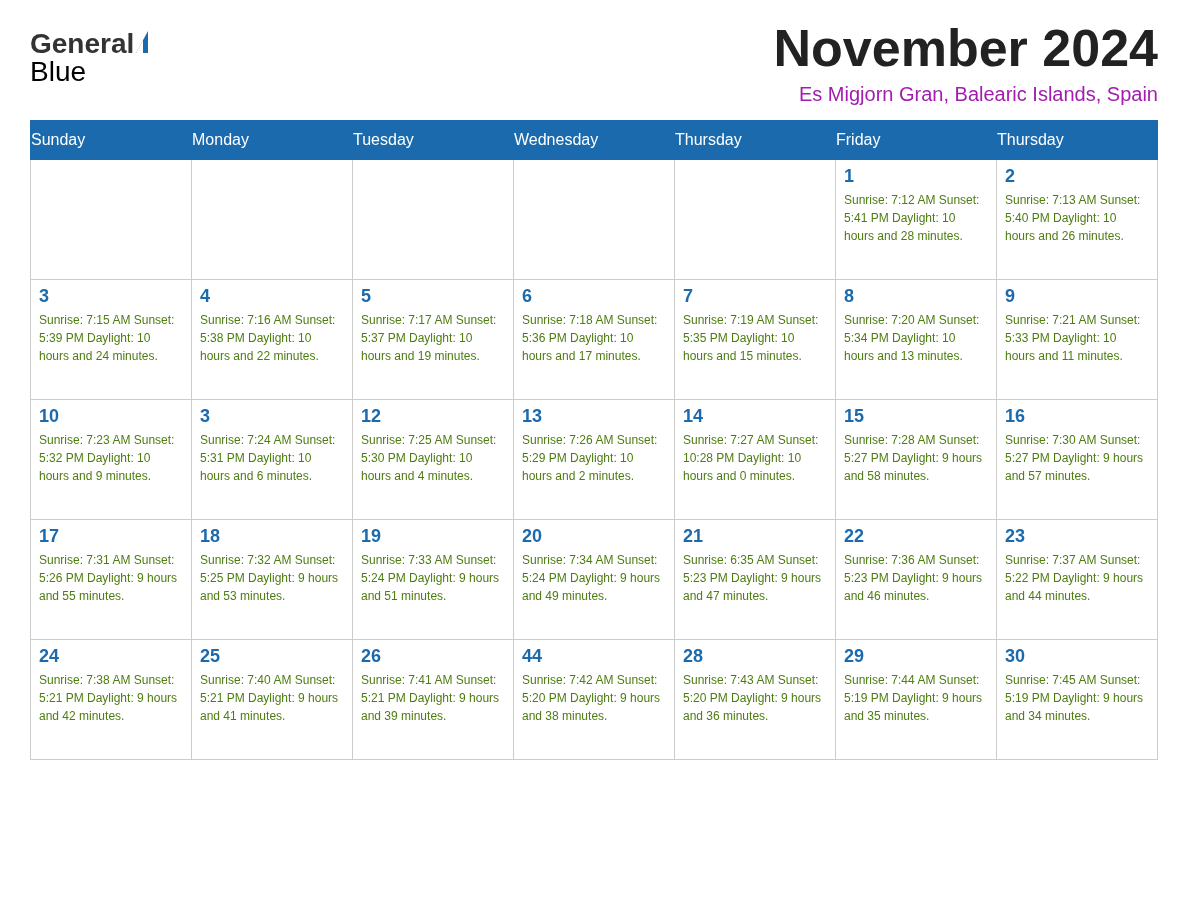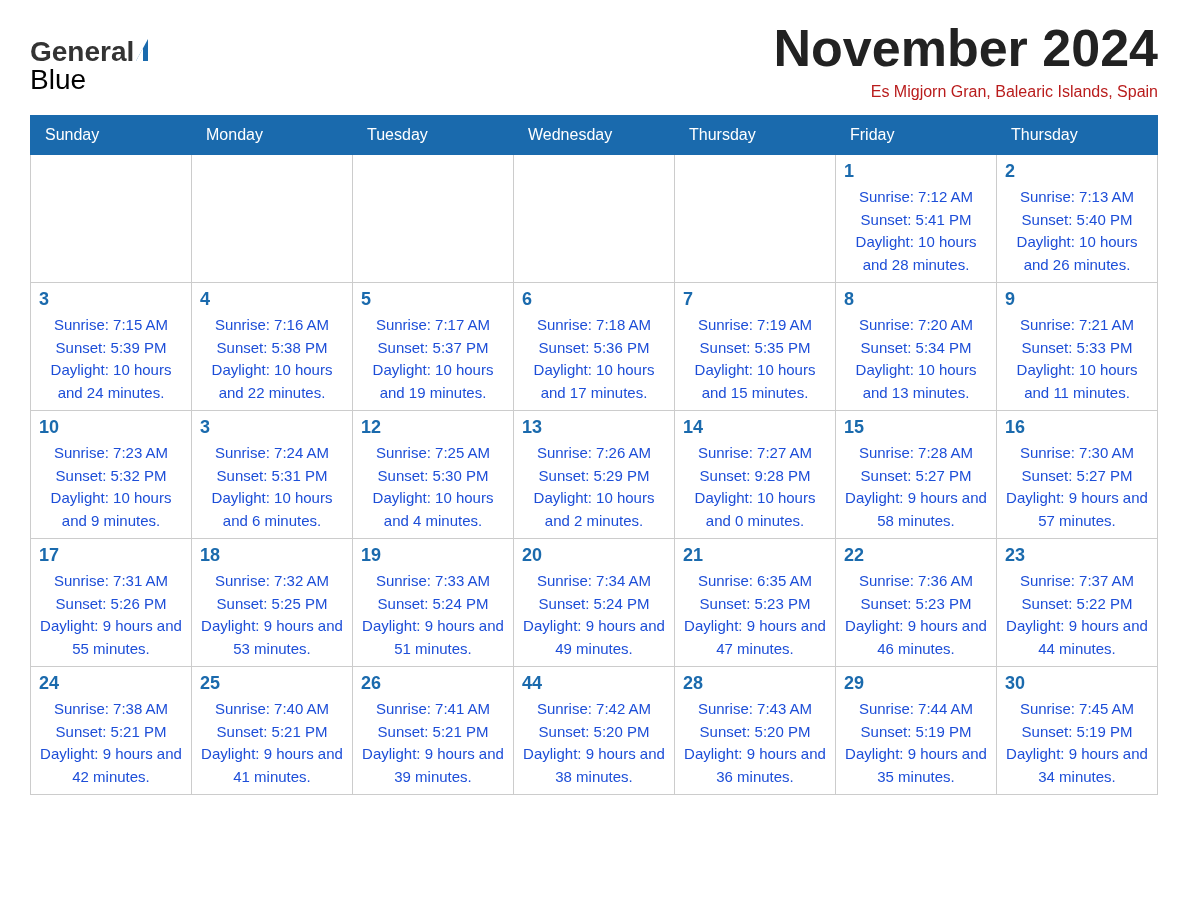--- a/index.html
+++ b/index.html
@@ -5,21 +5,21 @@
     * { box-sizing: border-box; margin: 0; padding: 0; }
     body {
       background: #fff;
       font-family: Arial, sans-serif;
       padding: 20px 30px;
       width: 1188px;
       min-height: 918px;
     }
     .header {
       display: flex;
-      align-items: center;
+      align-items: flex-start;
       justify-content: space-between;
       margin-bottom: 12px;
     }
     .logo {
       display: flex;
       align-items: center;
       margin-top: 10px;
     }
     .logo-text-general {
       font-size: 28px;
@@ -34,34 +34,34 @@
     .title-section {
       text-align: right;
     }
     .main-title {
       font-size: 52px;
       font-weight: bold;
       color: #222;
       line-height: 1.1;
     }
     .subtitle {
-      font-size: 16px;
-      color: #b91c1c;
+      font-size: 20px;
+      color: #a21caf;
       margin-top: 6px;
     }
     .calendar {
       width: 100%;
       border-collapse: collapse;
       margin-top: 14px;
     }
     .calendar th {
       background-color: #1a6aad;
       color: #fff;
       text-align: left;
-      padding: 10px 14px;
+      padding: 10px 0;
       font-size: 16px;
       font-weight: normal;
       border: 1px solid #1a6aad;
     }
     .calendar td {
       vertical-align: top;
       border: 1px solid #ccc;
       padding: 6px 8px;
       width: 14.28%;
       min-height: 110px;
@@ -69,24 +69,23 @@
       color: #333;
     }
     .day-number {
       font-size: 18px;
       color: #1a6aad;
       font-weight: bold;
       display: block;
       margin-bottom: 4px;
     }
     .day-info {
-      font-size: 15px;
+      font-size: 12px;
       line-height: 1.5;
-      color: #1d4ed8;
-      text-align: center;
+      color: #4d7c0f;
     }
     .empty-cell {
       background: #fff;
     }
     tr.week-row td {
       height: 120px;
     }
     .logo-wrap {
       display: inline-flex;
       flex-direction: column;
@@ -243,21 +242,21 @@
         </td>
         <td>
           <span class="day-number">13</span>
           <div class="day-info">Sunrise: 7:26 AM
 Sunset: 5:29 PM
 Daylight: 10 hours and 2 minutes.</div>
         </td>
         <td>
           <span class="day-number">14</span>
           <div class="day-info">Sunrise: 7:27 AM
-Sunset: 9:28 PM
+Sunset: 10:28 PM
 Daylight: 10 hours and 0 minutes.</div>
         </td>
         <td>
           <span class="day-number">15</span>
           <div class="day-info">Sunrise: 7:28 AM
 Sunset: 5:27 PM
 Daylight: 9 hours and 58 minutes.</div>
         </td>
         <td>
           <span class="day-number">16</span>

